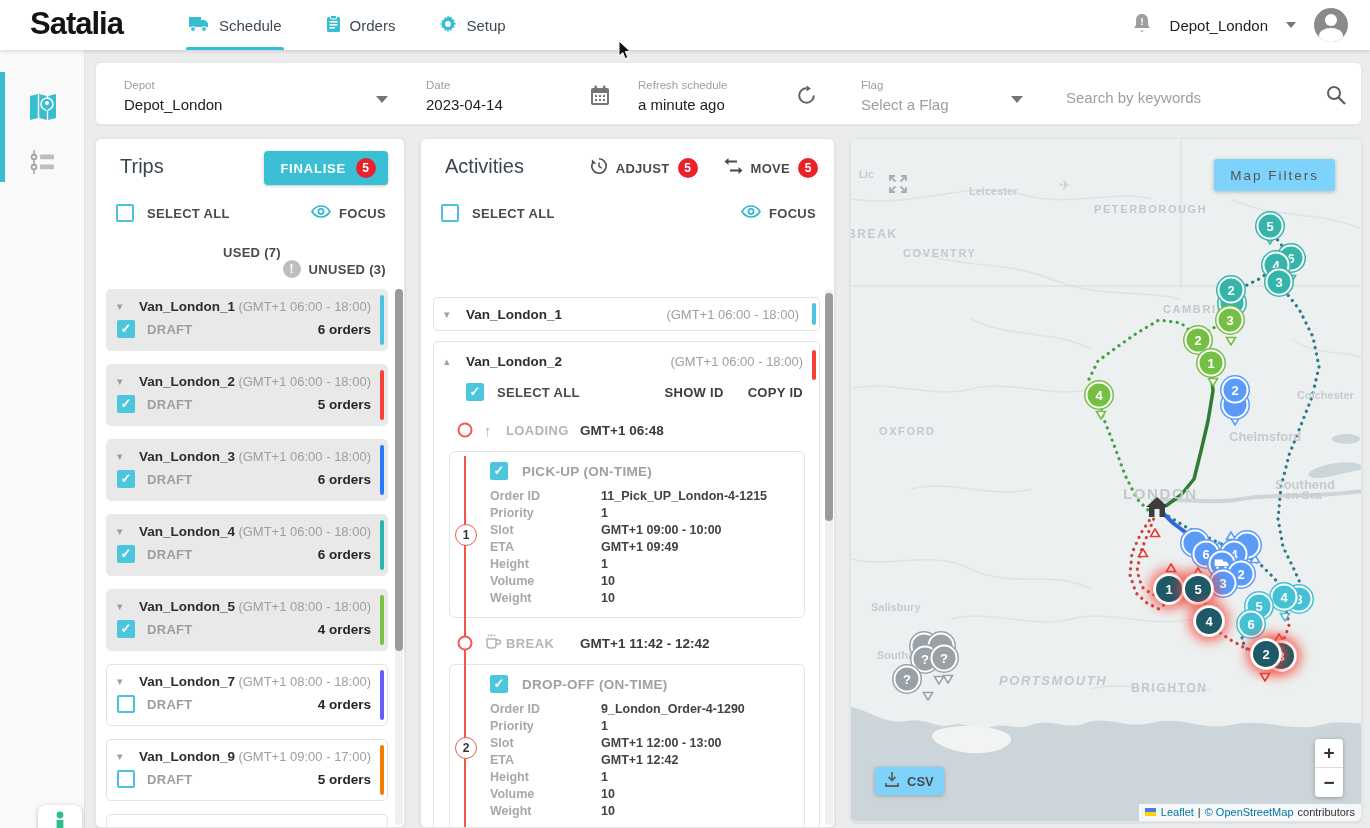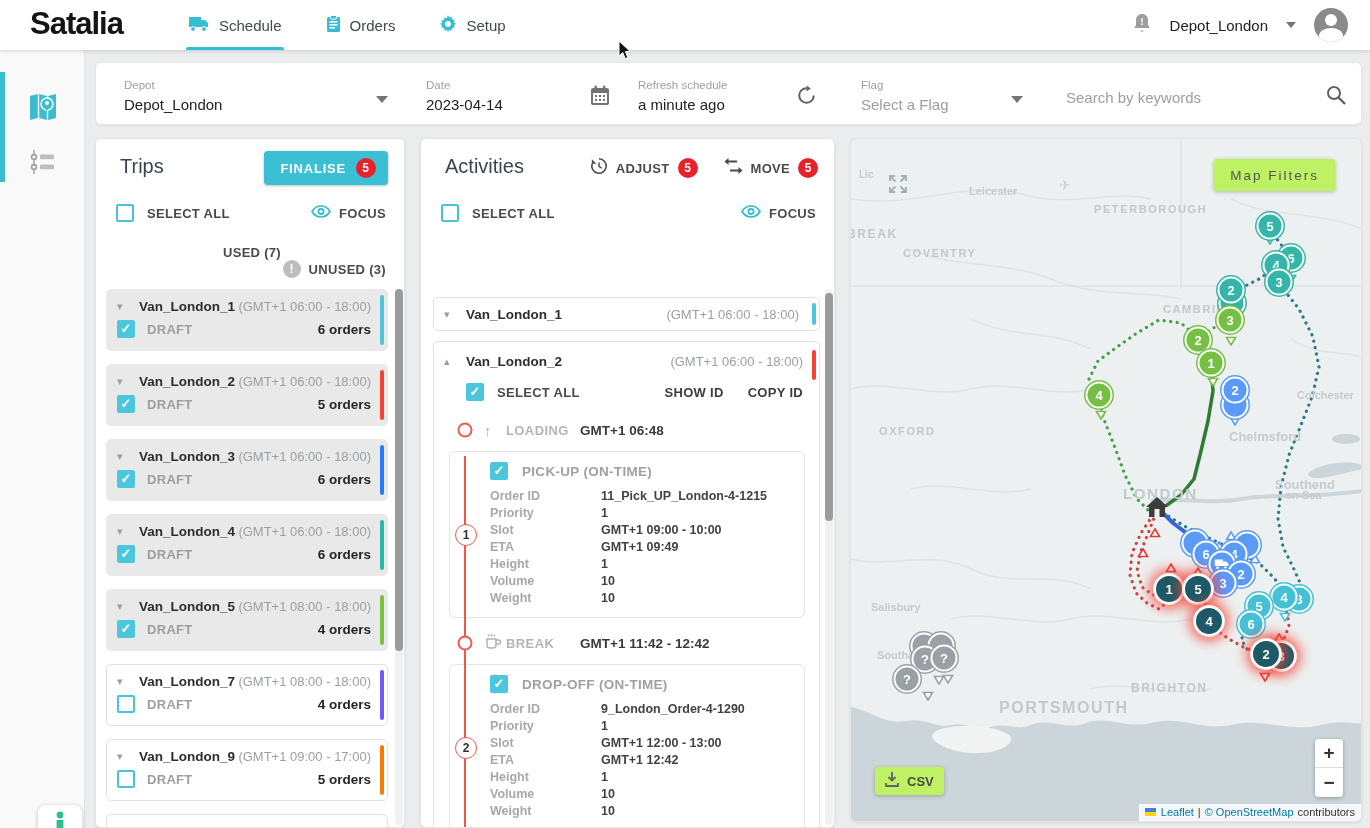--- a/index.html
+++ b/index.html
@@ -110,21 +110,21 @@
   .map-label.cap { letter-spacing:1.6px; color:#c2c9cc; }
   .mk { position:absolute; width:27px; height:27px; border-radius:50%; transform:translate(-50%,-50%); color:#fff;
     font-size:13px; font-weight:700; display:flex; align-items:center; justify-content:center; border:2px solid #fff; z-index:6; cursor:pointer; }
   .mk.t { background:#35b5aa; box-shadow:0 0 0 1.5px #35b5aa; }
   .mk.g { background:#76bf45; box-shadow:0 0 0 1.5px #76bf45; }
   .mk.b { background:#5b9bf8; box-shadow:0 0 0 1.5px #5b9bf8; }
   .mk.c { background:#45c1d6; box-shadow:0 0 0 1.5px #45c1d6; }
   .mk.d { width:30px; height:30px; background:#1d5966; box-shadow:0 0 0 1px rgba(255,255,255,.8), 0 0 12px 5px rgba(244,67,54,.75); z-index:7; }
   .mk.q { background:#9aa1a6; box-shadow:0 0 0 1.5px #9aa1a6; z-index:5; }
   .map-tri { position:absolute; transform:translate(-50%,-50%); z-index:4; }
-  .map-btn { position:absolute; background:#bef264; border:none; border-radius:3px; box-shadow:0 1px 4px rgba(0,0,0,.25);
+  .map-btn { position:absolute; background:#7dd3fc; border:none; border-radius:3px; box-shadow:0 1px 4px rgba(0,0,0,.25);
     font-family:inherit; cursor:pointer; }
   .mapfilters { right:26px; top:20px; height:32px; padding:0 16px; font-size:13.5px; color:#555; letter-spacing:2px; z-index:10; }
   .csv-btn { left:24px; bottom:26px; height:28px; padding:0 10px; display:flex; align-items:center; gap:8px;
     font-size:13px; font-weight:700; color:#4a4a4a; z-index:10; }
   .zoomctl { position:absolute; right:18px; bottom:24px; width:28px; z-index:10; box-shadow:0 1px 4px rgba(0,0,0,.3); border-radius:4px; }
   .zoomctl button { width:28px; height:29px; background:#fff; border:none; border-bottom:1px solid #ddd; font-size:19px; font-weight:700;
     color:#333; cursor:pointer; font-family:inherit; }
   .zoomctl button:first-child { border-radius:4px 4px 0 0; }
   .zoomctl button:last-child { border-radius:0 0 4px 4px; border-bottom:none; }
   .attribution { position:absolute; right:0; bottom:0; background:rgba(255,255,255,.8); font-size:11px; color:#333;
@@ -572,21 +572,21 @@
       <div class="map-label cap" style="left: 52px; top: 108px; font-size: 11px;">COVENTRY</div>
       <div class="map-label cap" style="left: 312px; top: 164px; font-size: 11px;">CAMBRIDGE</div>
       <div class="map-label cap" style="left: 28px; top: 286px; font-size: 11px;">OXFORD</div>
       <div class="map-label" style="left: 446px; top: 250px; font-size: 11px;">Colchester</div>
       <div class="map-label" style="left: 378px; top: 290px; font-size: 13px;">Chelmsford</div>
       <div class="map-label" style="left: 424px; top: 338px; font-size: 13px;">Southend</div>
       <div class="map-label" style="left: 434px; top: 350px; font-size: 11px;">on-Sea</div>
       <div class="map-label cap" style="left: 272px; top: 346px; font-size: 15px;">LONDON</div>
       <div class="map-label" style="left: 20px; top: 462px; font-size: 11px;">Salisbury</div>
       <div class="map-label" style="left: 26px; top: 510px; font-size: 11px;">Southampton</div>
-      <div class="map-label cap" style="left: 148px; top: 560px; font-size: 16px;">PORTSMOUTH</div>
+      <div class="map-label cap" style="left: 148px; top: 534px; font-size: 13px; font-style: italic;">PORTSMOUTH</div>
       <div class="map-label cap" style="left: 280px; top: 542px; font-size: 12px;">BRIGHTON</div>
     </div>
   <div id="map-tris">
       <span class="map-tri" style="left: 419px; top: 101px;"><svg width="12" height="10" viewBox="0 0 12 10">
           <polygon points="1.5,1.5 10.5,1.5 6,9" fill="#fff" stroke="#35b5aa" stroke-width="1.6"></polygon>
         </svg></span>
       <span class="map-tri" style="left: 440px; top: 140px;"><svg width="12" height="10" viewBox="0 0 12 10">
           <polygon points="1.5,1.5 10.5,1.5 6,9" fill="#fff" stroke="#35b5aa" stroke-width="1.6"></polygon>
         </svg></span>
       <span class="map-tri" style="left: 362px; top: 243px;"><svg width="12" height="10" viewBox="0 0 12 10">

